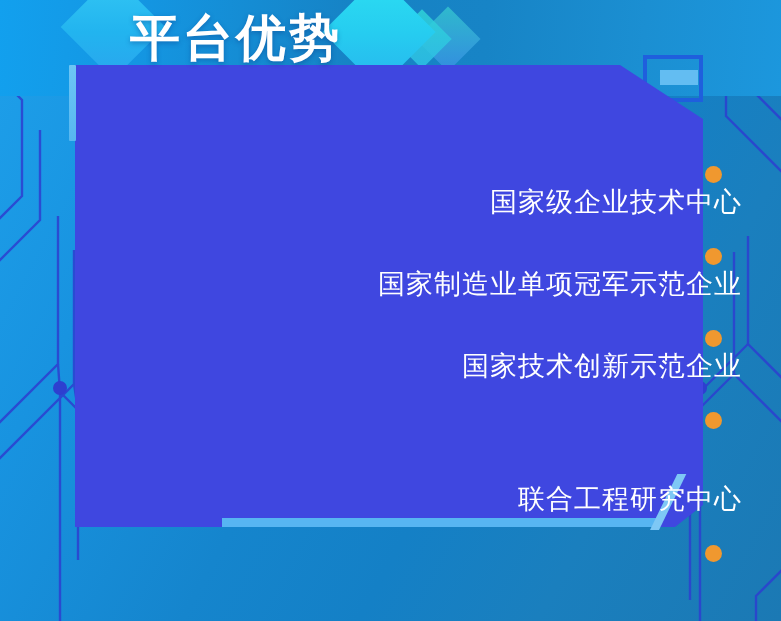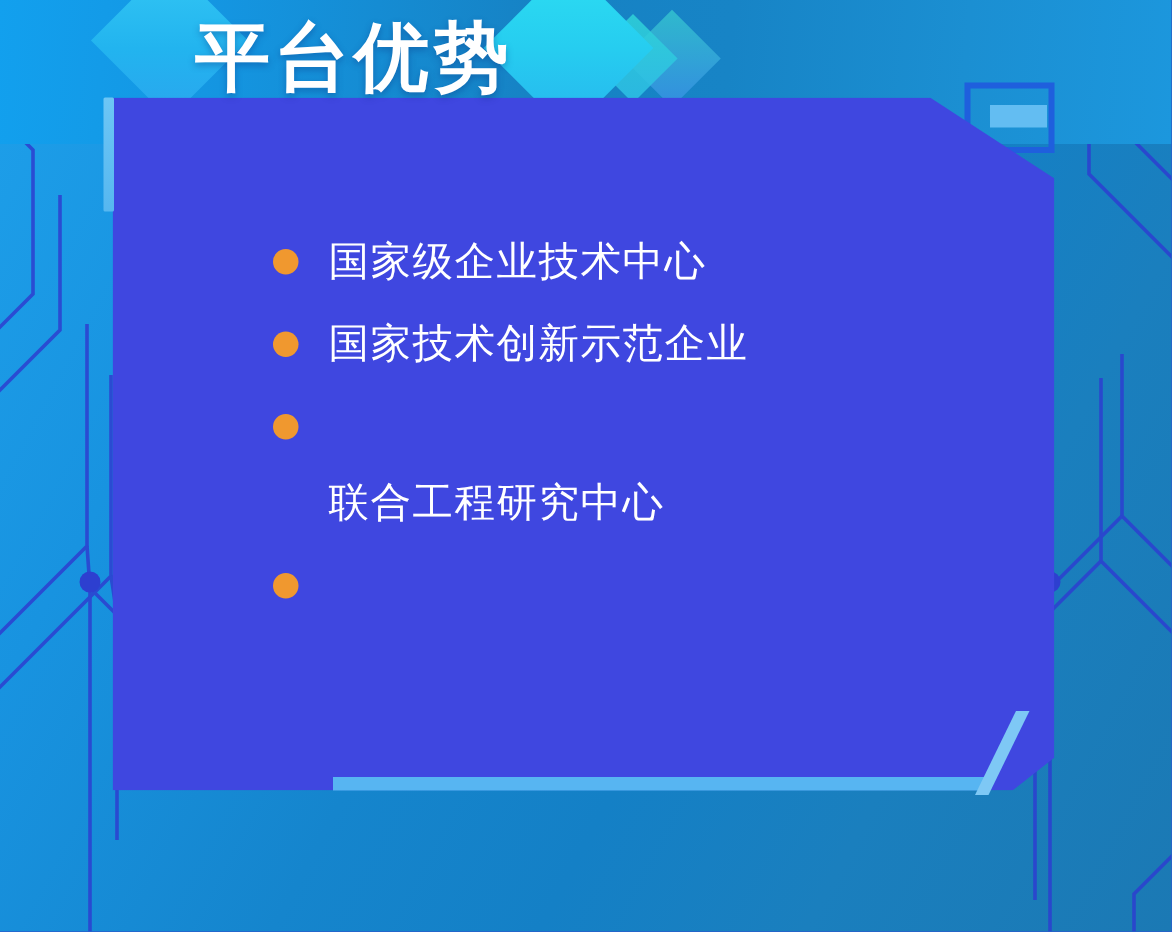--- a/index.html
+++ b/index.html
@@ -68,21 +68,21 @@
   .corner-box{
     position:absolute;left:583px;top:-1px;width:60px;height:47px;
     border:4px solid #1f5fdd;box-sizing:border-box;
   }
   .corner-box-fill{
     position:absolute;left:600px;top:14px;width:38px;height:15px;
     background:#63bdf2;
   }
   
   .list{position:absolute;left:122px;top:100px;width:560px;}
-  .row{display:flex;align-items:flex-start;margin-bottom:18px;}
+  .row{display:flex;align-items:flex-end;margin-bottom:18px;flex-direction:column;}
   .bullet{
     flex:0 0 auto;width:17px;height:17px;border-radius:50%;
     background:#f0982f;margin-top:10px;margin-right:20px;
   }
   .bullet.ghost{background:transparent;}
   .row-text{
     font-family:"DejaVu Sans","Liberation Sans",sans-serif;
     font-size:27px;font-weight:400;color:#ffffff;
     line-height:37px;letter-spacing:1px;white-space:nowrap;
   }
@@ -133,20 +133,24 @@
     <div class="edge-bottom"></div>
     <div class="edge-corner"></div>
 
     <div class="list">
 
       <div class="row">
         <span class="bullet"></span>
         <span class="row-text">国家级企业技术中心</span>
       </div>
 
+      <div class="row">
+        <span class="bullet"></span>
+        <span class="row-text">国家制造业单项冠军示范企业</span>
+      </div>
 
 
       <div class="row">
         <span class="bullet"></span>
         <span class="row-text">国家技术创新示范企业</span>
       </div>
 
       <div class="row wrap">
         <span class="bullet"></span>
       </div>

